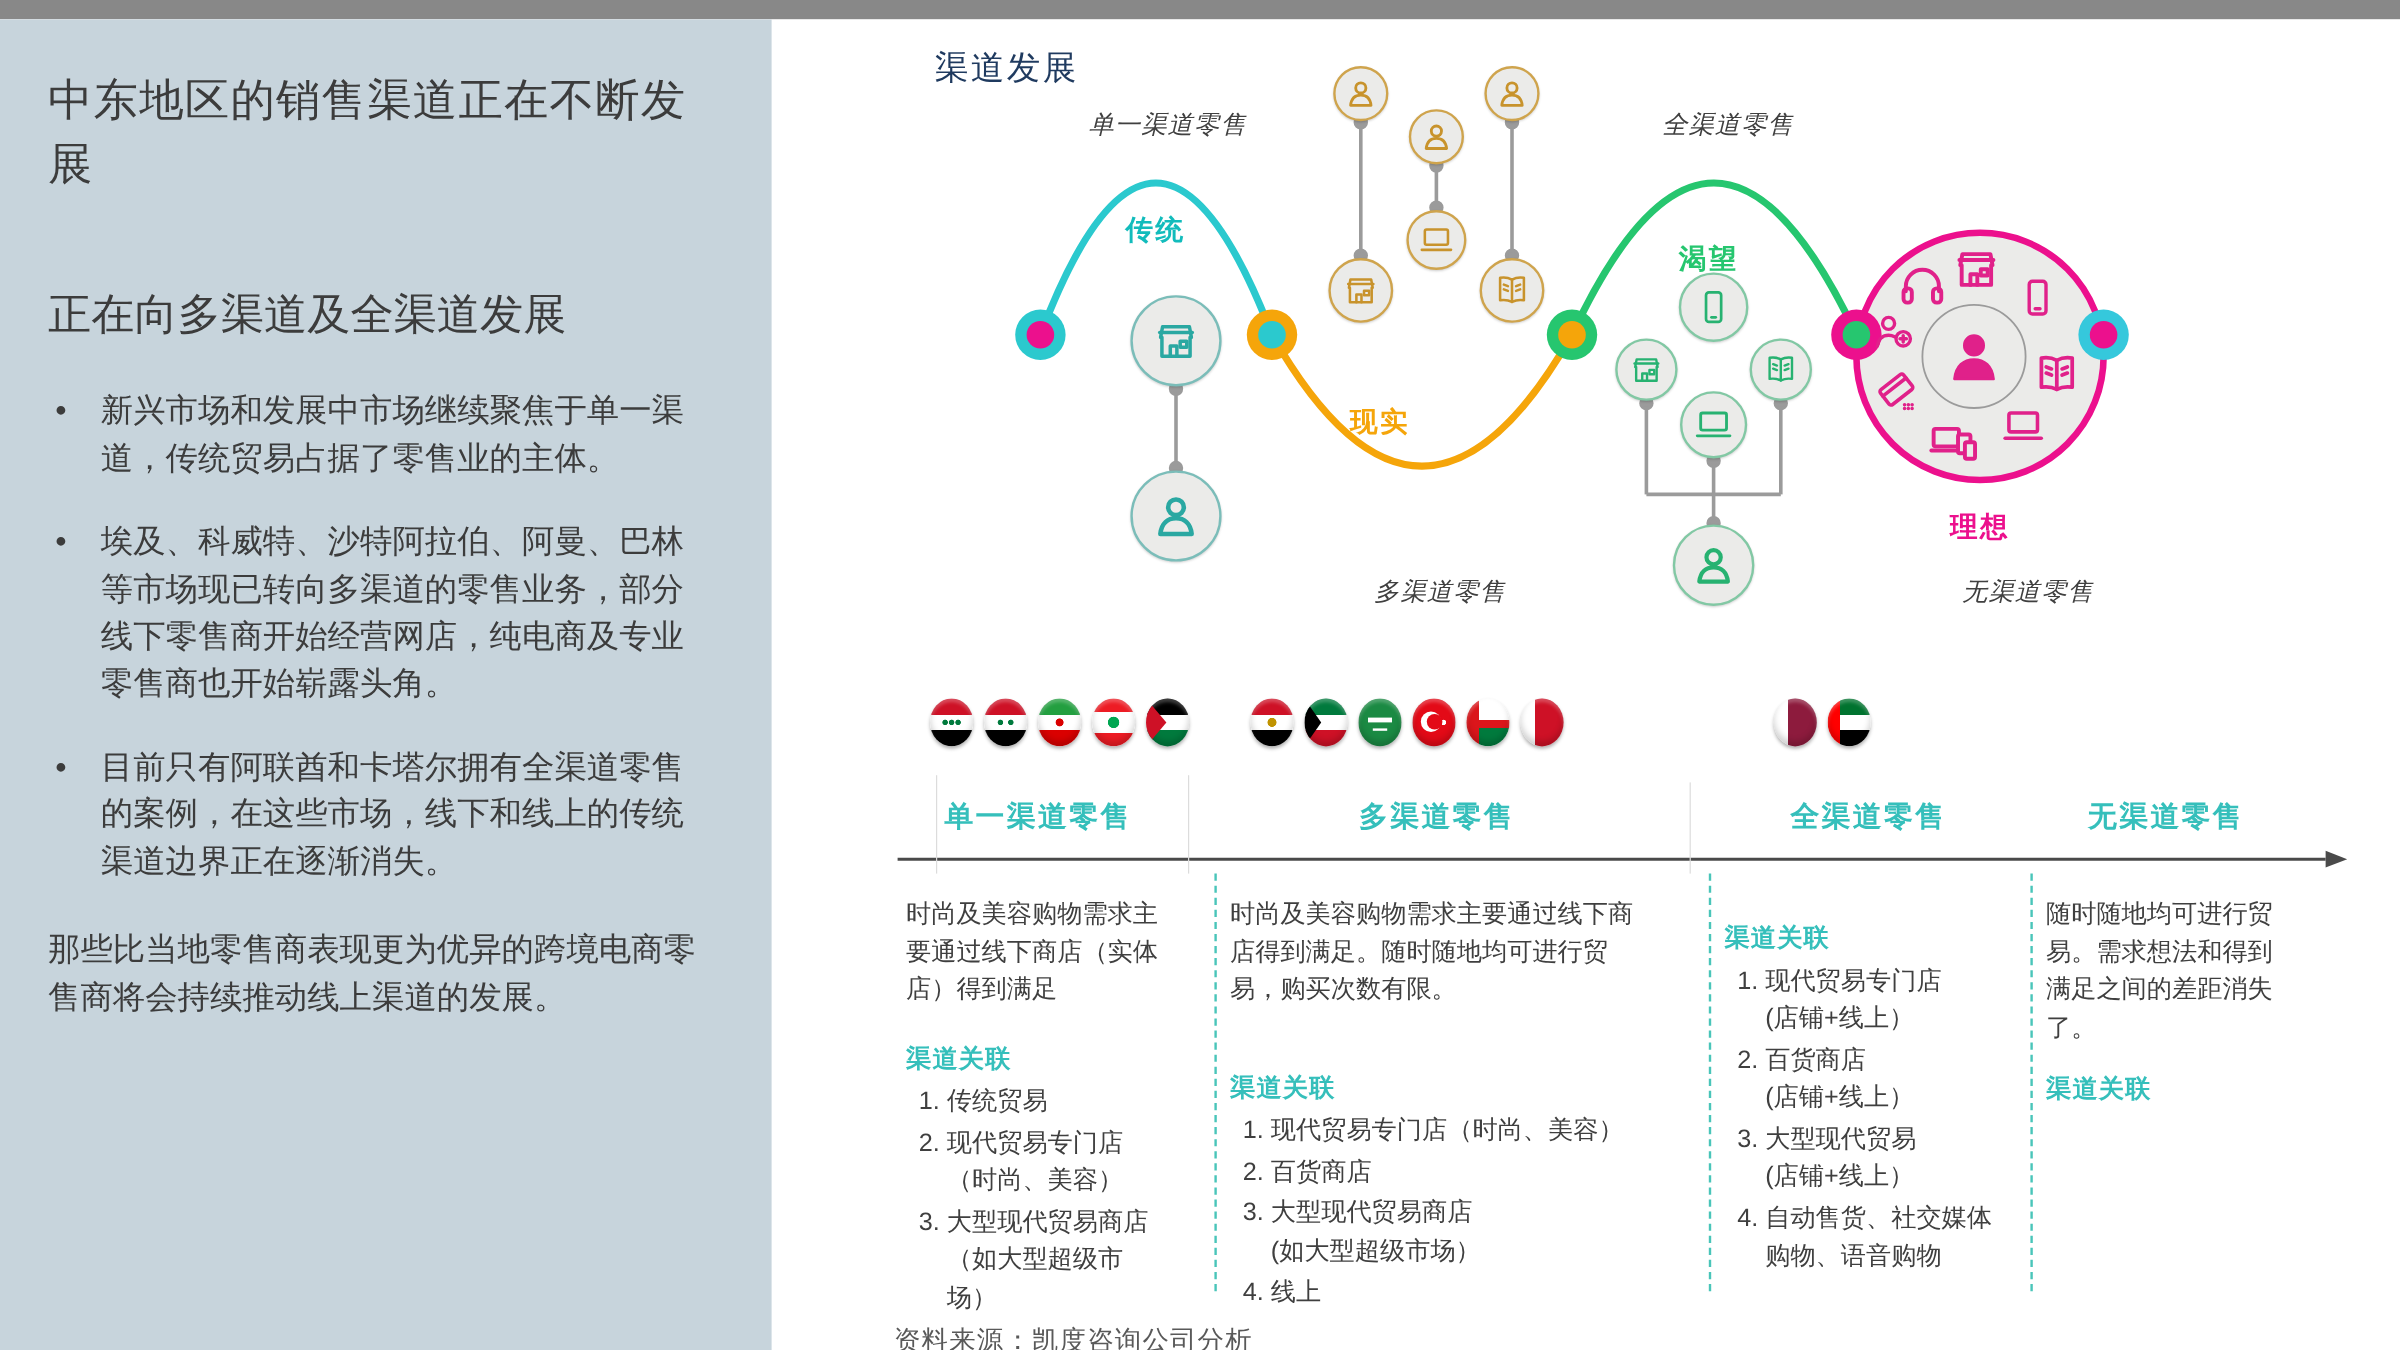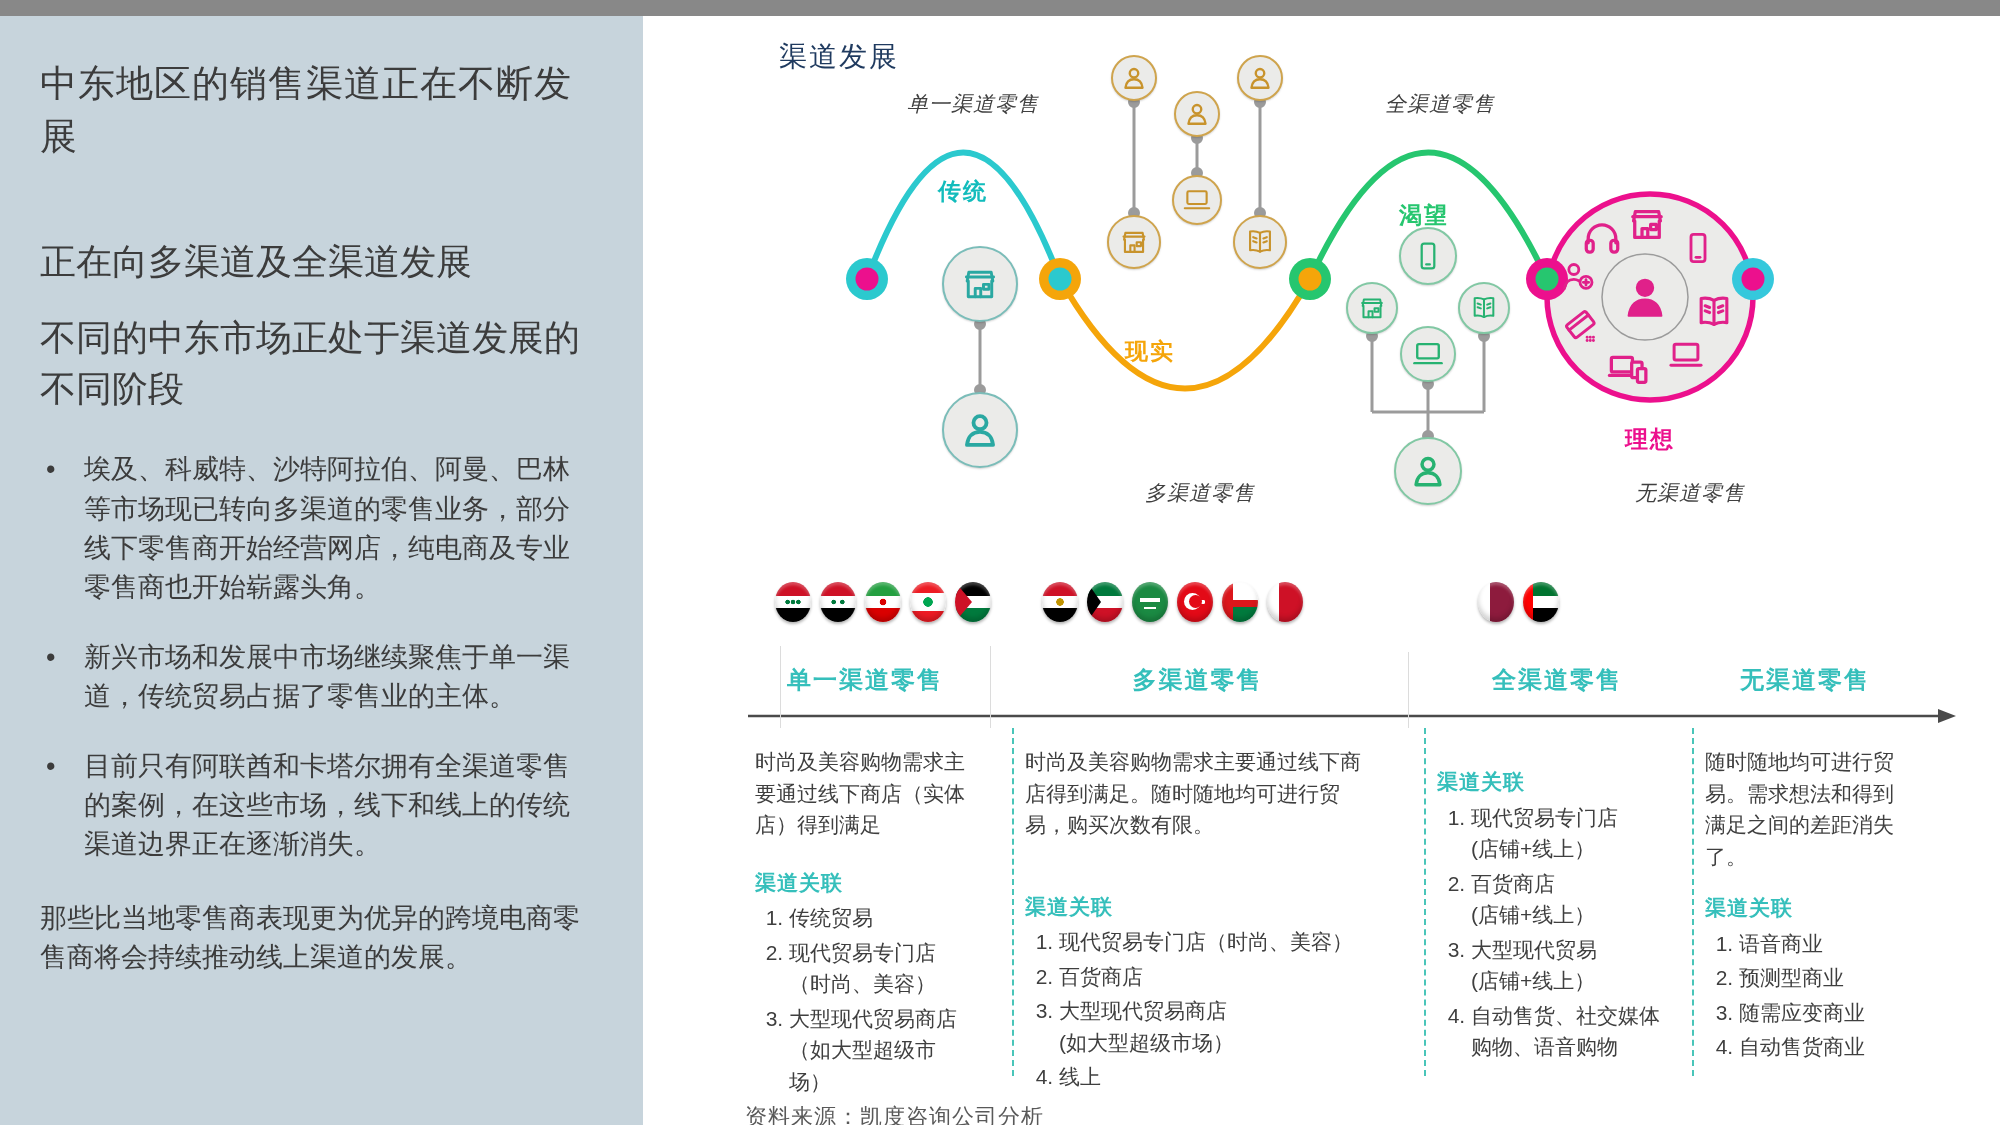--- a/index.html
+++ b/index.html
@@ -110,25 +110,24 @@
         <rect x="16.4" y="12.8" width="4.4" height="7.2" rx=".8" fill="#ebebe9"></rect>
       </symbol>
   </defs>
 </svg>
 
 <div class="stage">
 
   <aside class="sidebar">
     <h1>中东地区的销售渠道正在不断发展</h1>
     <p class="sub">正在向多渠道及全渠道发展</p>
-    <p class="sub">不同的中东市场正处于渠道发展的不同阶段</p>
     <ul>
 
-    <li>埃及、科威特、沙特阿拉伯、阿曼、巴林等市场现已转向多渠道的零售业务，部分线下零售商开始经营网店，纯电商及专业零售商也开始崭露头角。</li>
-        <li>新兴市场和发展中市场继续聚焦于单一渠道，传统贸易占据了零售业的主体。</li>
+    <li>新兴市场和发展中市场继续聚焦于单一渠道，传统贸易占据了零售业的主体。</li>
+        <li>埃及、科威特、沙特阿拉伯、阿曼、巴林等市场现已转向多渠道的零售业务，部分线下零售商开始经营网店，纯电商及专业零售商也开始崭露头角。</li>
         <li>目前只有阿联酋和卡塔尔拥有全渠道零售的案例，在这些市场，线下和线上的传统渠道边界正在逐渐消失。</li>
       </ul>
     <p class="closing">那些比当地零售商表现更为优异的跨境电商零售商将会持续推动线上渠道的发展。</p>
   </aside>
 
   <h2 class="diag-title">渠道发展</h2>
 
   <svg class="canvas" viewBox="643 0 1357 720">
 
     <path d="M 867 263 Q 963 10 1060 263" fill="none" stroke="#2bc9ce" stroke-width="6" stroke-linecap="round"></path>
@@ -374,24 +373,17 @@
         <li>百货商店
 (店铺+线上）</li>
         <li>大型现代贸易
 (店铺+线上）</li>
         <li>自动售货、社交媒体购物、语音购物</li>
       </ol>
   </div>
   <div class="col" style="left:1705px;width:200px;">
     <p class="body">随时随地均可进行贸易。需求想法和得到满足之间的差距消失了。</p>
     <div class="subhead" style="margin-top:20px;">渠道关联</div>
-    <ol>
-
-    <li>语音商业</li>
-        <li>预测型商业</li>
-        <li>随需应变商业</li>
-        <li>自动售货商业</li>
-      </ol>
   </div>
 
   <div class="source">资料来源：凯度咨询公司分析</div>
 
 </div>
 
 </body></html>

